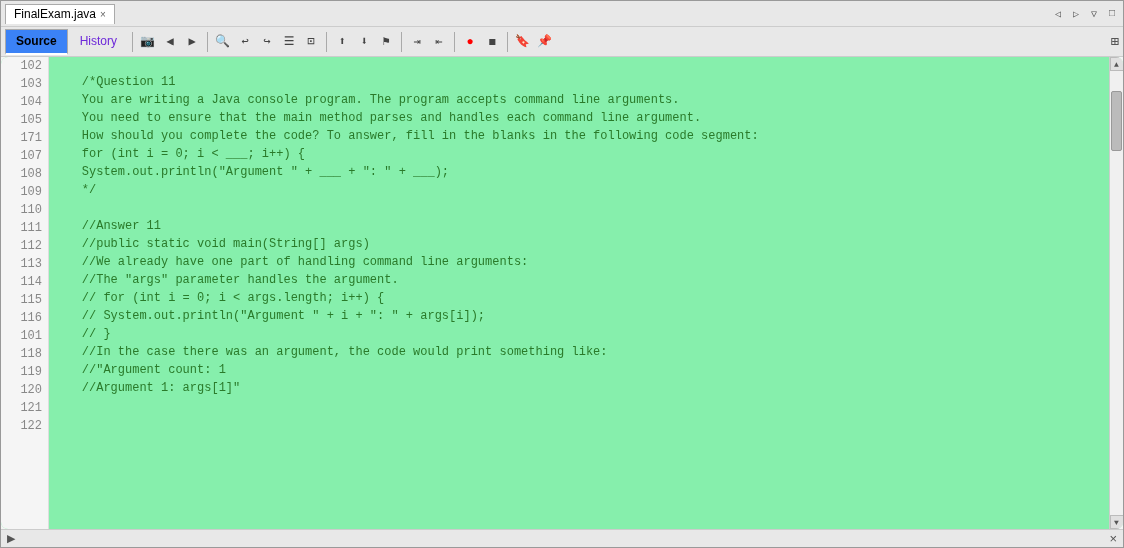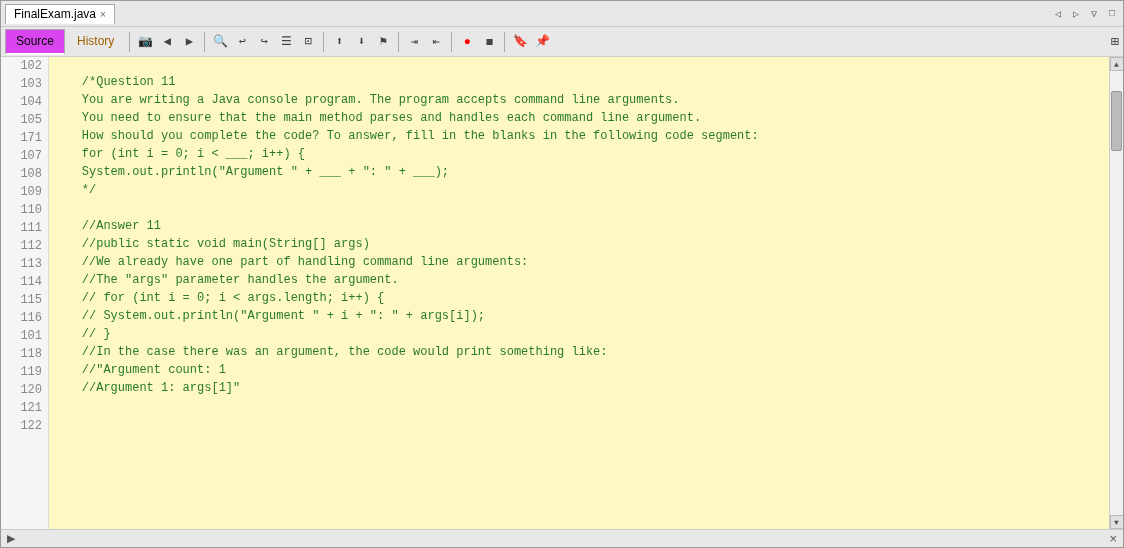--- a/index.html
+++ b/index.html
@@ -76,30 +76,31 @@
       gap: 2px;
     }
 
     .tab-btn {
       padding: 2px 10px;
       font-size: 12px;
       font-family: Arial, sans-serif;
       background: transparent;
       border: none;
       cursor: pointer;
-      color: #a16207;
+      color: #6d28d9;
       height: 26px;
       border-bottom: 2px solid transparent;
     }
 
     .tab-btn.active {
-      background: #d946ef;
+      background: #3b82f6;
       border: 1px solid #aaa;
       border-bottom: 2px solid #ffffff;
       color: #000;
+      font-weight: bold;
     }
 
     .toolbar-sep {
       width: 1px;
       height: 20px;
       background: #aaa;
       margin: 0 3px;
     }
 
     .toolbar-icon {
@@ -118,21 +119,22 @@
       margin-left: auto;
       font-size: 14px;
       color: #555;
       cursor: pointer;
     }
 
     .editor-area {
       display: flex;
       flex: 1;
       overflow: hidden;
-      background: #fef9c3;
+      background: #86efac;
+      border-radius: 7px;
     }
 
     .line-numbers {
       background: #f5f5f5;
       border-right: 1px solid #ddd;
       width: 48px;
       min-width: 48px;
       padding: 0;
       overflow: hidden;
       color: #888;

